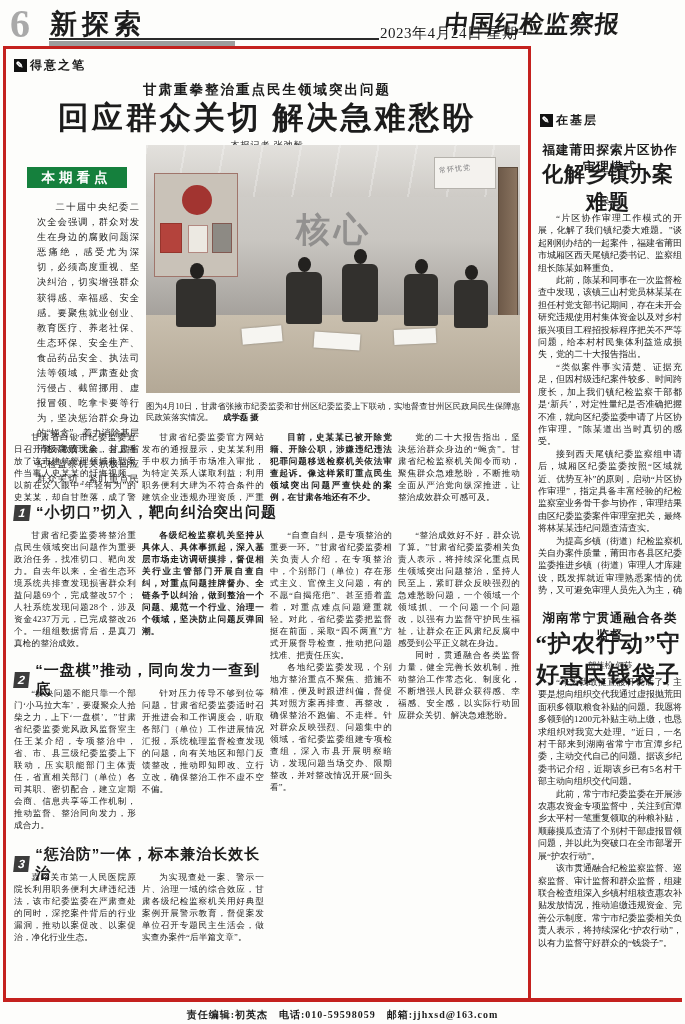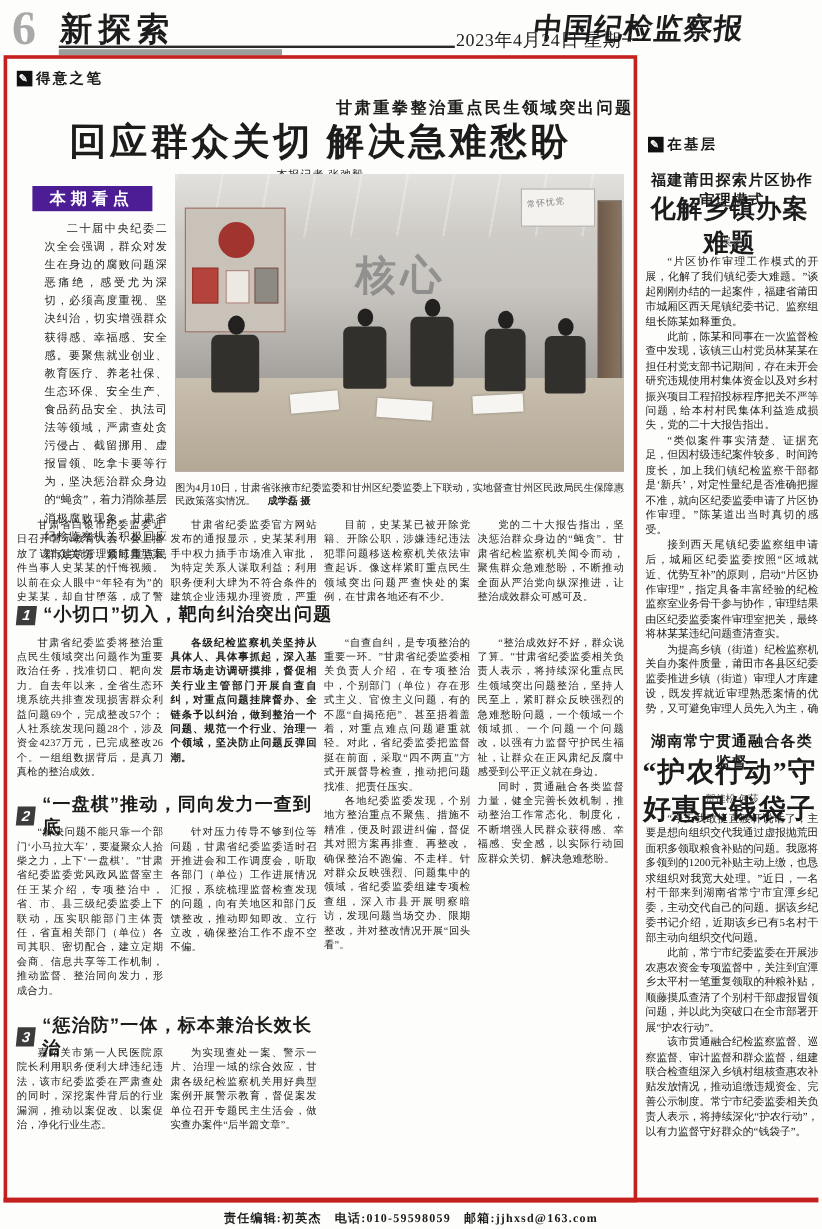--- a/index.html
+++ b/index.html
@@ -23,21 +23,21 @@
   .masthead { font-size:24px; font-weight:900; transform:skewX(-7deg); letter-spacing:1px; }
   
   .mainbox { left:3px; top:46px; width:528px; height:956px; border:3px solid #c4211e; background:#fdfdfb; }
   .collabel { display:flex; align-items:center; gap:3px; font-size:12px; font-weight:bold; letter-spacing:2px; }
   .sqicon { width:13px; height:13px; background:#111; color:#fff; font-size:9px; line-height:13px; text-align:center; display:inline-block; }
   .kicker { font-size:13.5px; font-weight:bold; letter-spacing:2px; }
   .maintitle { font-size:31px; font-weight:900; letter-spacing:3px; }
   .byline { font-size:9px; letter-spacing:1px; }
   
   .kd { width:125px; }
-  .kd-bar { width:100px; height:21px; margin:0 auto; background:#4c1d95; color:#fff;
+  .kd-bar { width:100px; height:21px; margin:12px auto; background:#15803d; color:#fff;
             font-size:13.5px; font-weight:bold; text-align:center; line-height:21px; letter-spacing:4px; }
   .kd-text { margin-top:8px; font-size:9.3px; line-height:15.1px; color:#222; }
   .kd-text p { text-indent:2em;margin-left:23px; }
   
   .photo { background:linear-gradient(180deg,#d6d4d0 0%,#c9c6c1 38%,#a19d98 72%,#8a8680 100%); overflow:hidden; }
   .ceil { left:0; top:0; width:100%; height:52px;
           background:repeating-linear-gradient(100deg,rgba(255,255,255,0.25) 0 2px,transparent 2px 38px),
           linear-gradient(180deg,#e3e1dd,#cecbc6); }
   .wallboard { background:#f4f2ee; border:1px solid #b5b2ac; }
   .poster { border:1px solid rgba(120,40,30,0.5); }
@@ -71,21 +71,21 @@
 <div class="abs date" style="left:380px; top:24px;">2023年4月24日 星期一</div>
 <div class="abs masthead" style="left:445px; top:8px;">中国纪检监察报</div>
 
 <div class="abs mainbox">
 
   <div class="abs collabel" style="left:8px; top:8px;">
     <span class="sqicon">✎</span>
     <span>得意之笔</span>
   </div>
 
-  <div class="abs kicker center sans" style="left:0; top:32px; width:100%;text-align:right;">甘肃重拳整治重点民生领域突出问题</div>
+  <div class="abs kicker center sans" style="left:0; top:32px; width:100%;">甘肃重拳整治重点民生领域突出问题</div>
   <div class="abs maintitle center" style="left:0; top:48px; width:100%;">回应群众关切 解决急难愁盼</div>
   <div class="abs byline center" style="left:0; top:90px; width:100%;">本报记者 张弛毅</div>
 
   <div class="abs kd" style="left:8px; top:106px;">
     <div class="kd-bar">本期看点</div>
     <div class="kd-text just" style="height:288px;">
         <p>二十届中央纪委二次全会强调，群众对发生在身边的腐败问题深恶痛绝，感受尤为深切，必须高度重视、坚决纠治，切实增强群众获得感、幸福感、安全感。要聚焦就业创业、教育医疗、养老社保、生态环保、安全生产、食品药品安全、执法司法等领域，严肃查处贪污侵占、截留挪用、虚报冒领、吃拿卡要等行为，坚决惩治群众身边的“蝇贪”，着力消除基层消极腐败现象。甘肃省纪检监察机关积极回应群众关切，紧盯重点民生领域侵害群众利益问题，选准切口整治行业乱象，严查违纪违法问题，以案促改促治，不断推动全面从严治党向纵深推进。</p>
       </div>
   </div>
 
@@ -134,21 +134,21 @@
     <span>图为4月10日，甘肃省张掖市纪委监委和甘州区纪委监委上下联动，实地督查甘州区民政局民生保障惠民政策落实情况。</span>
     <span class="b" style="margin-left:8px;">成学磊 摄</span>
   </div>
 
   <div class="abs coltext just" style="left:8px;   top:382px; width:122px; height:70px;">
       <p>甘肃省白银市纪委监委近日召开警示教育大会，会上播放了该市建筑管理领域典型案件当事人史某某的忏悔视频。以前在众人眼中“年轻有为”的史某某，却自甘堕落，成了警示教育的反面典型。</p>
     </div>
   <div class="abs coltext just" style="left:136px; top:382px; width:122px; height:70px;">
       <p>甘肃省纪委监委官方网站发布的通报显示，史某某利用手中权力插手市场准入审批，为特定关系人谋取利益；利用职务便利大肆为不符合条件的建筑企业违规办理资质，严重扰乱了建筑市场秩序。</p>
     </div>
-  <div class="abs coltext just" style="left:264px; top:382px; width:122px; height:70px;">
+  <div class="abs coltext just" style="left:264px; top:382px; width:122px; height:70px;font-weight:bold;">
       <p>目前，史某某已被开除党籍、开除公职，涉嫌违纪违法犯罪问题移送检察机关依法审查起诉。像这样紧盯重点民生领域突出问题严查快处的案例，在甘肃各地还有不少。</p>
     </div>
   <div class="abs coltext just" style="left:392px; top:382px; width:122px; height:70px;">
       <p>党的二十大报告指出，坚决惩治群众身边的“蝇贪”。甘肃省纪检监察机关闻令而动，聚焦群众急难愁盼，不断推动全面从严治党向纵深推进，让整治成效群众可感可及。</p>
     </div>
 
   <div class="abs sechead sans" style="left:8px; top:454px; width:506px;">
     <span class="numbadge">1</span>
     <span class="t">“小切口”切入，靶向纠治突出问题</span>
   </div>

